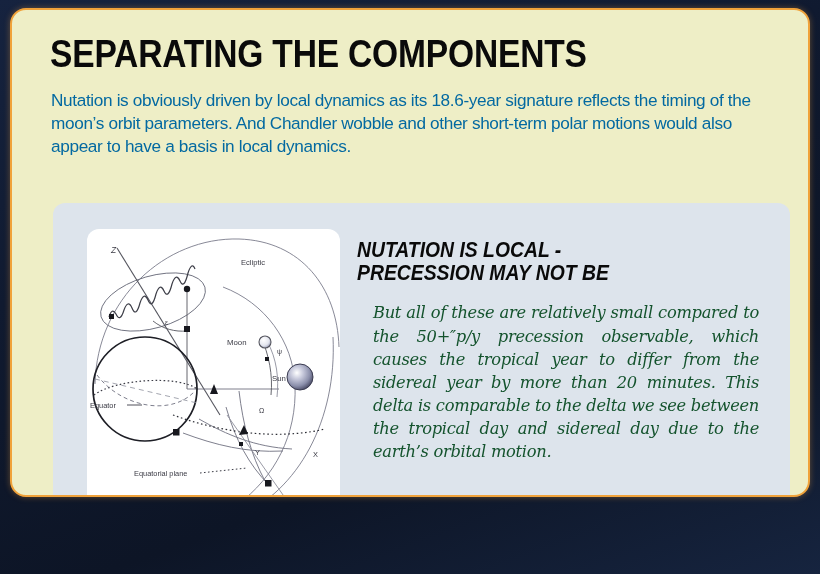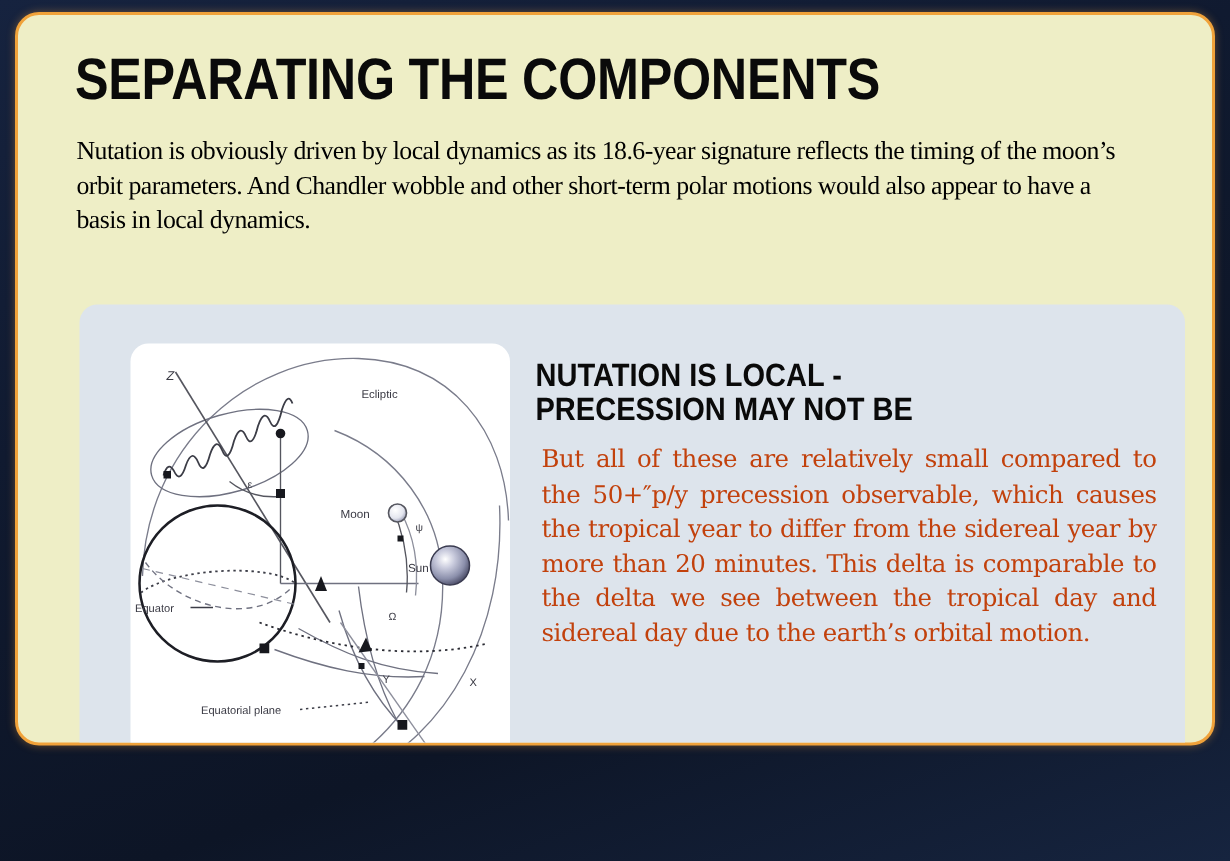--- a/index.html
+++ b/index.html
@@ -44,24 +44,24 @@
     line-height: 1.0;
     letter-spacing: -0.2px;
     color: #0a0a0a;
     margin: 0 0 16px 8px;
     transform: scaleX(0.86);
     transform-origin: left center;
     white-space: nowrap;
   }
 
   .intro {
-    font-family: Liberation Serif, serif;
+    font-family: Liberation Sans, sans-serif;
     font-size: 17.2px;
     line-height: 1.34;
-    color: #000000;
+    color: #0369a1;
     margin: 0 22px 0 9px;
     letter-spacing: -0.35px;
   }
 
   
   #panel {
     position: absolute;
     left: 41px;
     top: 193px;
     width: 737px;
@@ -83,40 +83,41 @@
     overflow: hidden;
   }
   #figure-card svg { display: block; }
 
   
   #panel-text {
     position: absolute;
     left: 304px;
     top: 36px;
     width: 418px;
+    font-style: italic;
   }
   .panel-title {
     font-family: "Liberation Sans Narrow", "Liberation Sans", sans-serif;
     font-weight: bold;
     font-size: 21.5px;
     line-height: 1.08;
     color: #0a0a0a;
     margin: 0 0 9px 0;
     transform: scaleX(0.9);
     transform-origin: left center;
     white-space: pre-line;
   }
   .panel-body {
     font-family: "DejaVu Serif", serif;
     font-size: 16.3px;
     line-height: 1.42;
-    color: #c2410c;
+    color: #14532d;
     text-align: justify;
     text-align-last: left;
-    margin: 4px;
+    margin: 16px;
     letter-spacing: -0.3px;
   }
 
   
   .fig-label {
     font-family: "Liberation Sans", sans-serif;
     fill: #3a3a44;
   }
 </style>
 </head>

